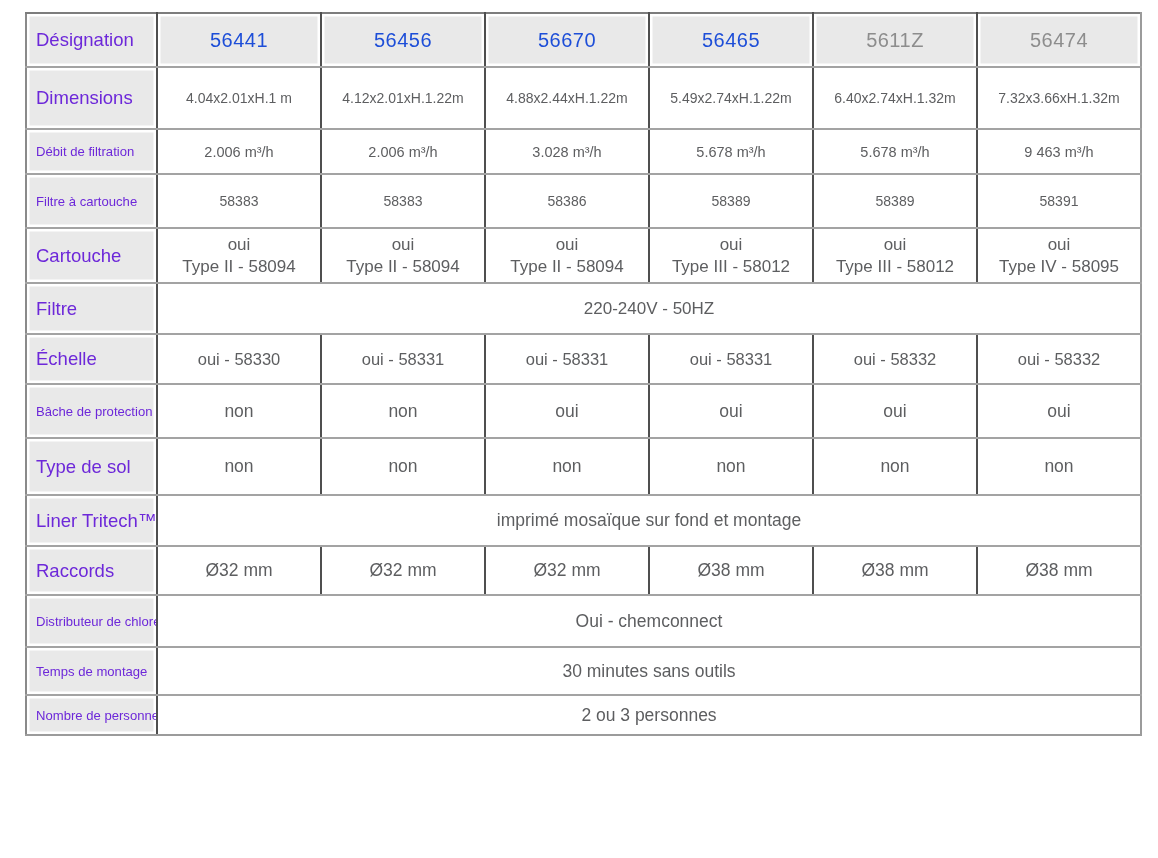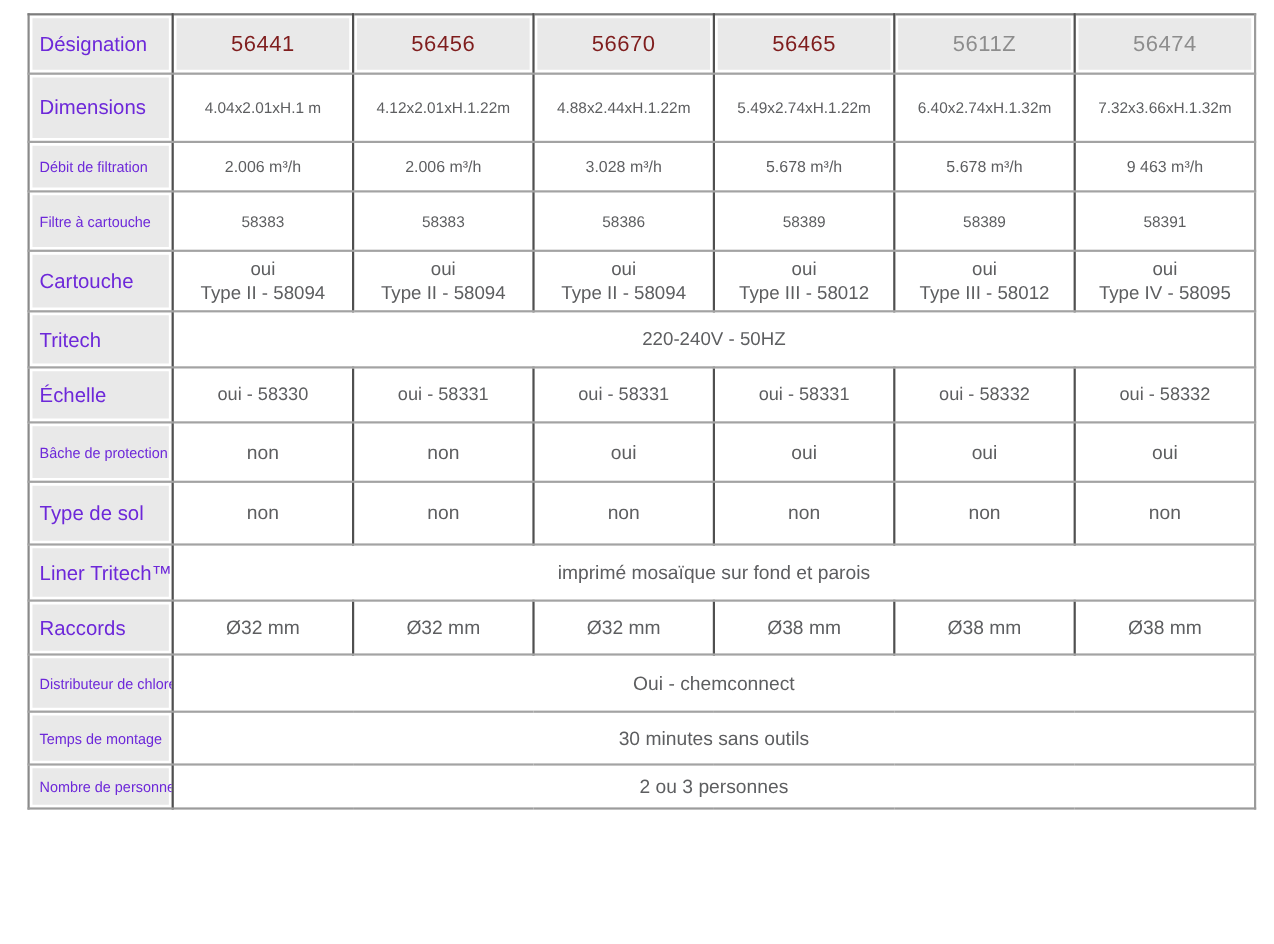--- a/index.html
+++ b/index.html
@@ -49,21 +49,21 @@
   th.lab > div{
     font-size:18.5px;
     white-space:nowrap;
   }
   th.lab > div.condensed{
     font-size:13.5px;
     transform:scaleX(0.97);
     transform-origin:left center;
   }
   
-  .r-designation{height:54px}  .r-designation td{font-size:20px;letter-spacing:.5px;color:#7f1d1d}
+  .r-designation{height:54px}  .r-designation td{font-size:20px;letter-spacing:.5px;color:#1d4ed8}
   .r-designation td.muted{color:#8d8d8d}
   .r-dimensions{height:62px}   .r-dimensions td{font-size:14px;padding:0 14px}
   .r-volume{height:62px}       .r-volume td{font-size:19px}
   .r-debit{height:45px}        .r-debit td{font-size:14.5px}
   .r-filtre{height:54px}       .r-filtre td{font-size:14px}
   .r-cartouche{height:55px}    .r-cartouche td{font-size:17px;line-height:1.25}
   .r-voltage{height:51px}      .r-voltage td{font-size:17px}
   .r-echelle{height:50px}      .r-echelle td{font-size:16.5px}
   .r-bache{height:54px}        .r-bache td{font-size:17.5px}
   .r-tapis{height:57px}        .r-tapis td{font-size:17.5px}
@@ -163,21 +163,21 @@
             <div>Type III - 58012</div>
           </td>
       <td>
             <div>oui</div>
             <div>Type IV - 58095</div>
           </td>
     </tr>
 
     <tr class="r-voltage">
       <th class="lab gray">
-            <div>Tritech</div>
+            <div>Filtre</div>
           </th>
       <td colspan="6">220-240V - 50HZ</td>
     </tr>
 
     <tr class="r-echelle">
       <th class="lab gray">
             <div>Échelle</div>
           </th>
       <td>oui - 58330</td>
       <td>oui - 58331</td>
@@ -208,21 +208,21 @@
       <td>non</td>
       <td>non</td>
       <td>non</td>
       <td>non</td>
     </tr>
 
     <tr class="r-liner">
       <th class="lab gray">
             <div>Liner Tritech™</div>
           </th>
-      <td colspan="6">imprimé mosaïque sur fond et parois</td>
+      <td colspan="6">imprimé mosaïque sur fond et montage</td>
     </tr>
 
     <tr class="r-raccords">
       <th class="lab gray">
             <div>Raccords</div>
           </th>
       <td>Ø32 mm</td>
       <td>Ø32 mm</td>
       <td>Ø32 mm</td>
       <td>Ø38 mm</td>

